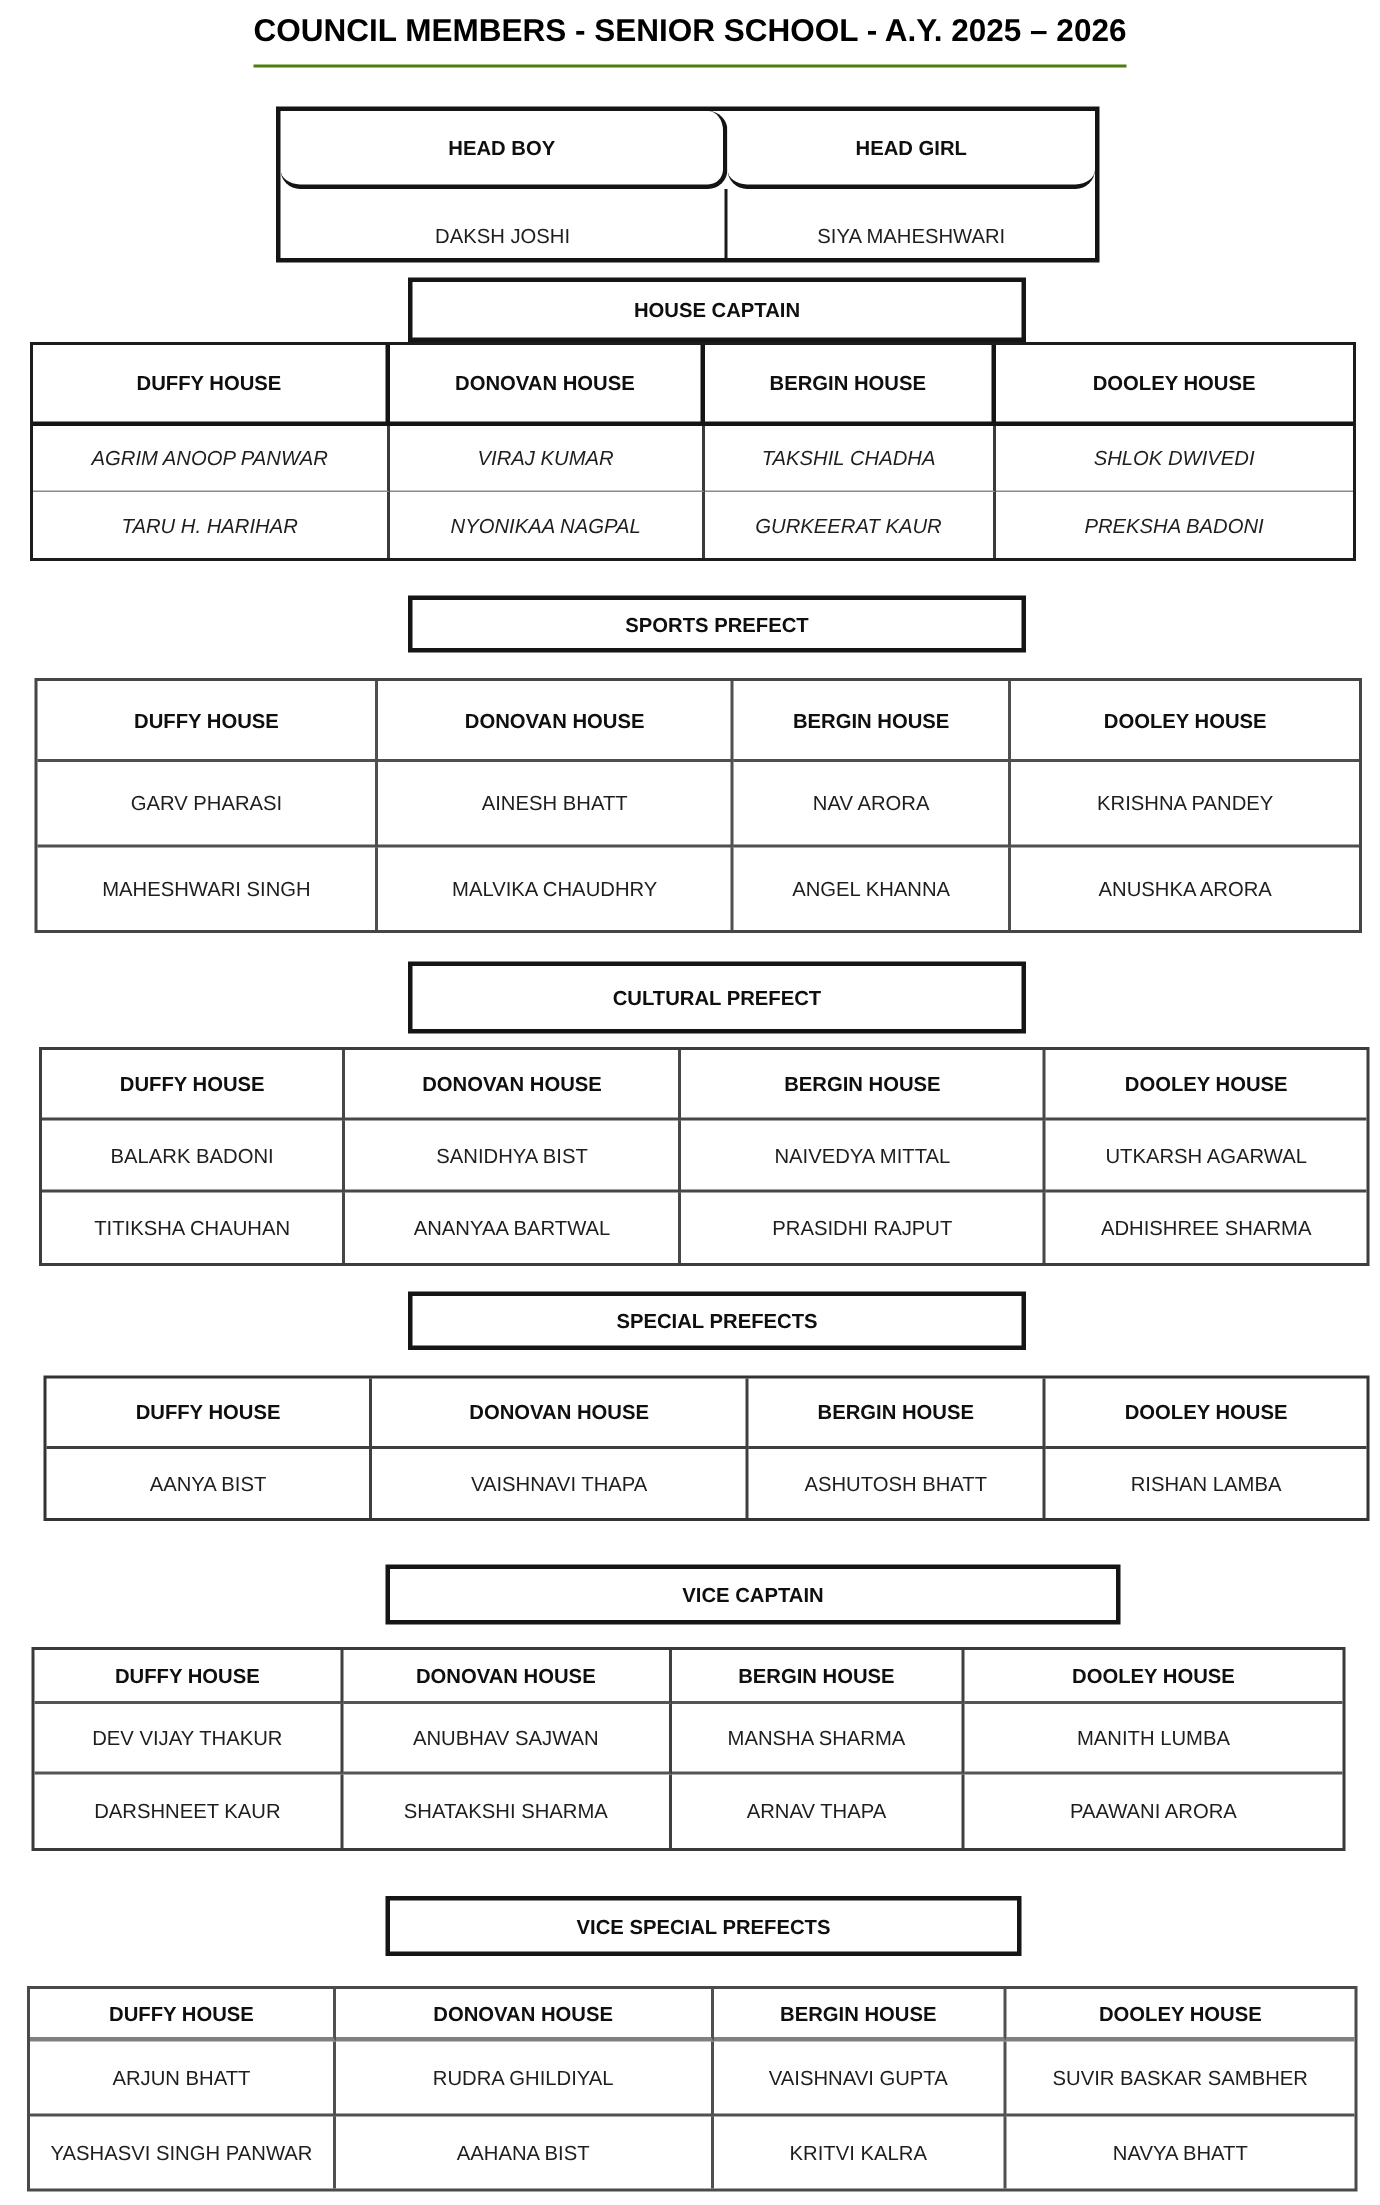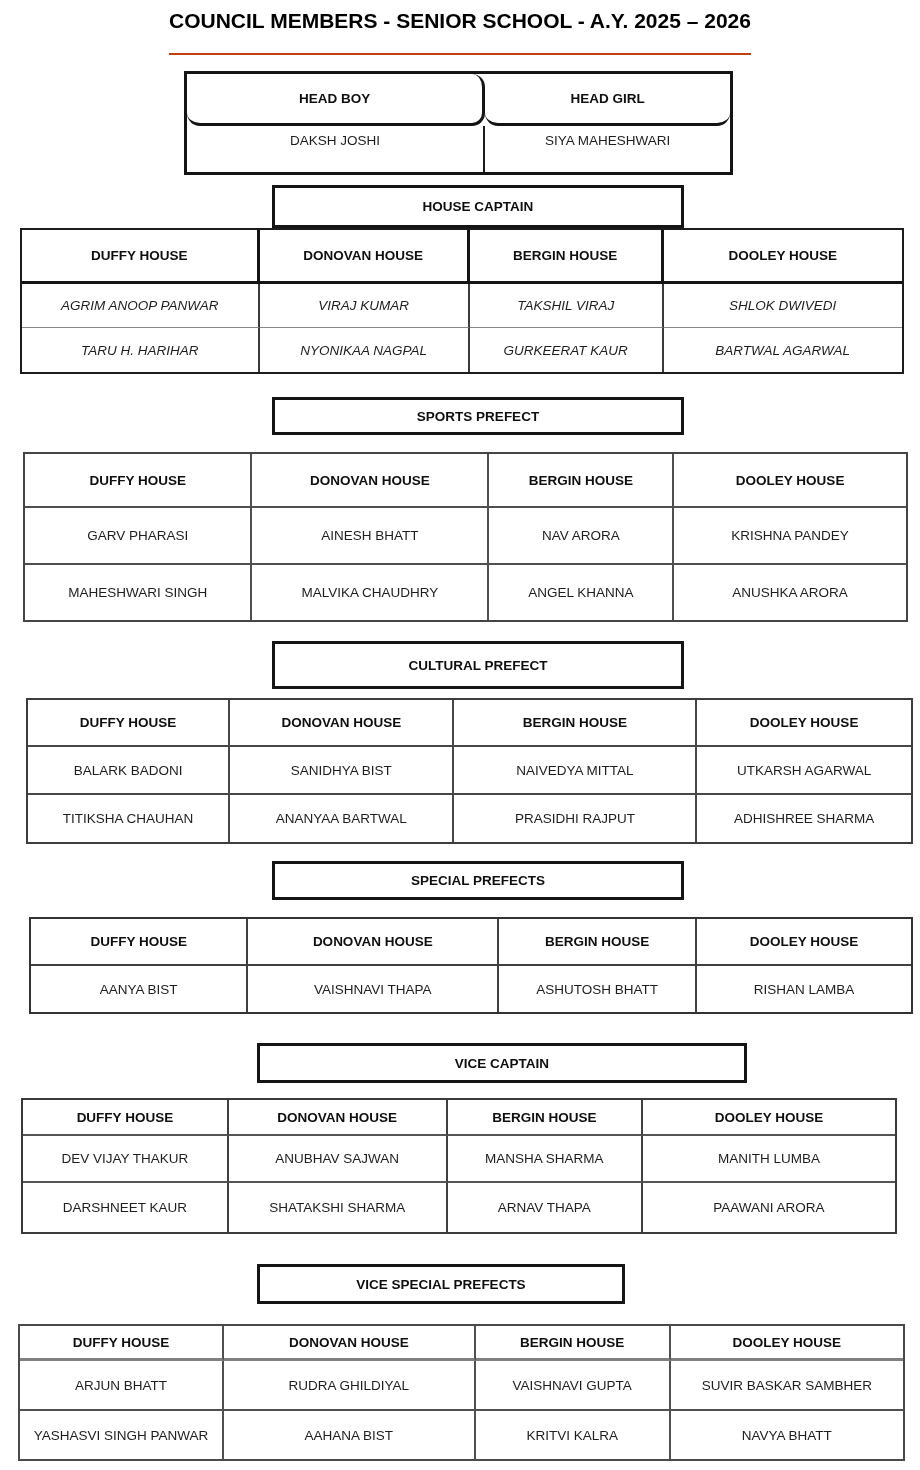--- a/index.html
+++ b/index.html
@@ -17,21 +17,21 @@
   .title {
     position: absolute;
     top: 9px;
     left: 0;
     width: 920px;
     text-align: center;
     font-size: 21px;
     font-weight: 700;
     color: #000;
   }
-  .title .u { display: inline-block; border-bottom: 2px solid #c2410c; padding-bottom: 20px; text-align: right; }
+  .title .u { display: inline-block; border-bottom: 2px solid #4d7c0f; padding-bottom: 10px; text-align: right; }
 
   .sec-label {
     position: absolute;
     border: 3px solid #151515;
     background: #fff;
     display: flex;
     align-items: center;
     justify-content: center;
     font-weight: 700;
     font-size: 13.5px;
@@ -59,21 +59,21 @@
   
   .t-head {
     left: 184px; top: 71px; width: 549px;
     grid-template-columns: 54.9% 45.1%;
     grid-template-rows: 52px 46px;
     border: 3px solid #141414;
   }
   .t-head .cell:nth-child(2n+1) { border-right: 2px solid #1a1a1a; }
   .t-head .hdr:nth-child(1) { border-right: 3px solid #141414; }
   .t-head .hdr { border-bottom: 3px solid #141414; border-radius: 13px; }
-  .t-head .name { align-items: flex-start; padding-top: 7px; }
+  .t-head .name { align-items: flex-start; padding-top: 24px; }
 
   
   .l-hc { left: 272px; top: 185px; width: 412px; height: 43px; }
   .t-hc {
     left: 20px; top: 228px; width: 884px;
     grid-template-columns: 27% 23.9% 22% 27.1%;
     grid-template-rows: 54px 44px 44px;
     border: 2px solid #1c1c1c;
   }
   .t-hc .hdr  { border-bottom: 3px solid #141414; border-right: 3px solid #141414; }
@@ -113,21 +113,21 @@
   .l-vc { left: 257px; top: 1043px; width: 490px; height: 40px; }
   .t-vc {
     left: 21px; top: 1098px; width: 876px;
     grid-template-columns: 23.6% 25.1% 22.4% 28.9%;
     grid-template-rows: 36px 47px 49px;
     border: 2px solid #3a3a3a;
   }
   .t-vc .cell { border-right: 2px solid #404040; border-bottom: 2px solid #555555; }
 
   
-  .l-vs { left: 257px; top: 1264px; width: 368px; height: 40px; }
+  .l-vs { left: 257px; top: 1264px; width: 424px; height: 40px; }
   .t-vs {
     left: 18px; top: 1324px; width: 887px;
     grid-template-columns: 23.1% 28.5% 22.1% 26.3%;
     grid-template-rows: 35px 50px 48px;
     border: 2px solid #4a4a4a;
   }
   .t-vs .cell { border-right: 2px solid #505050; border-bottom: 2px solid #505050; }
   .t-vs .hdr  { border-bottom: 3px solid #808080; }
 
   
@@ -153,26 +153,26 @@
   </div>
 
   <div class="sec-label l-hc">HOUSE CAPTAIN</div>
   <div class="tbl tbl4 t-hc">
     <div class="cell hdr">DUFFY HOUSE</div>
     <div class="cell hdr">DONOVAN HOUSE</div>
     <div class="cell hdr">BERGIN HOUSE</div>
     <div class="cell hdr">DOOLEY HOUSE</div>
     <div class="cell name">AGRIM ANOOP PANWAR</div>
     <div class="cell name">VIRAJ KUMAR</div>
-    <div class="cell name">TAKSHIL VIRAJ</div>
+    <div class="cell name">TAKSHIL CHADHA</div>
     <div class="cell name">SHLOK DWIVEDI</div>
     <div class="cell name">TARU H. HARIHAR</div>
     <div class="cell name">NYONIKAA NAGPAL</div>
     <div class="cell name">GURKEERAT KAUR</div>
-    <div class="cell name">BARTWAL AGARWAL</div>
+    <div class="cell name">PREKSHA BADONI</div>
   </div>
 
   <div class="sec-label l-sports">SPORTS PREFECT</div>
   <div class="tbl tbl4 t-sports">
     <div class="cell hdr">DUFFY HOUSE</div>
     <div class="cell hdr">DONOVAN HOUSE</div>
     <div class="cell hdr">BERGIN HOUSE</div>
     <div class="cell hdr">DOOLEY HOUSE</div>
     <div class="cell name">GARV PHARASI</div>
     <div class="cell name">AINESH BHATT</div>

